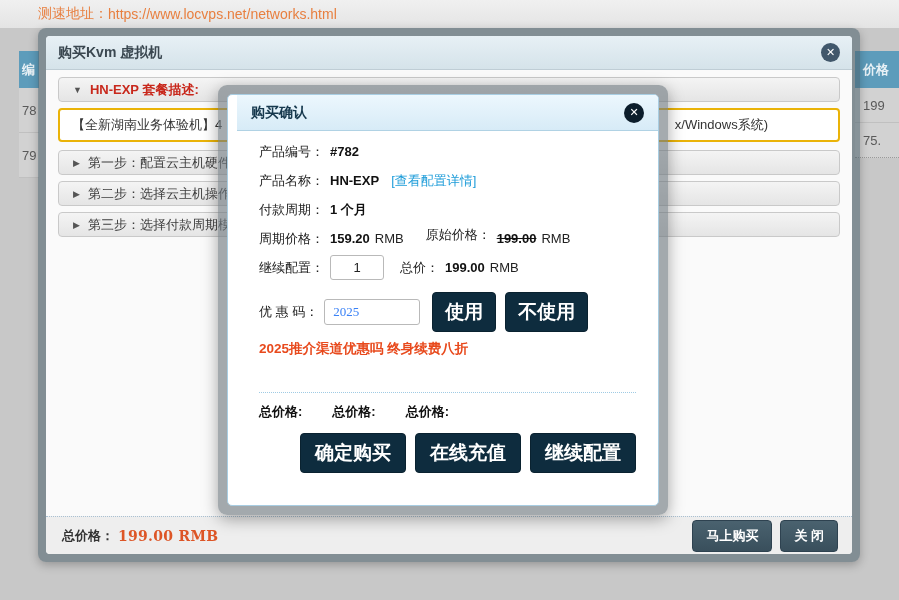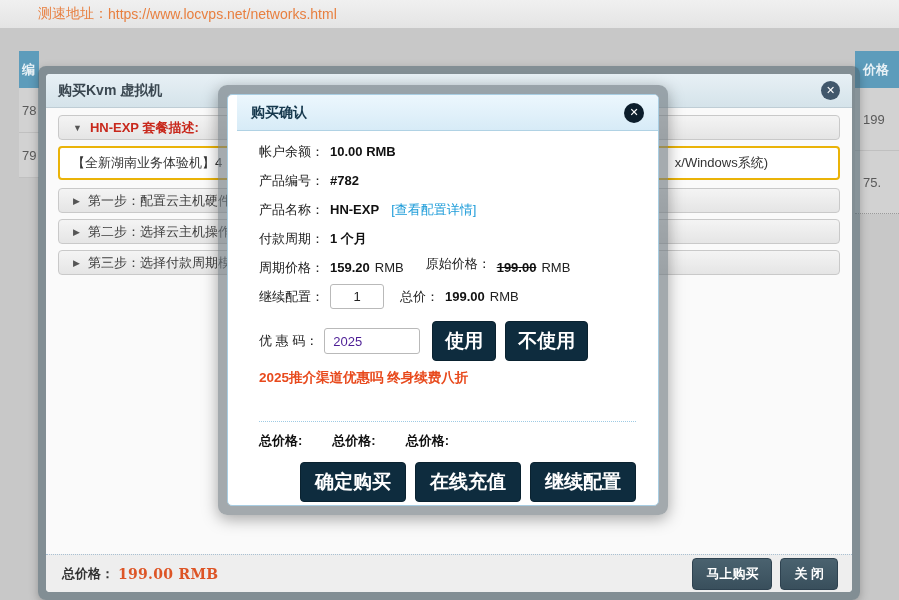--- a/index.html
+++ b/index.html
@@ -25,29 +25,28 @@
   }
   .bg-td {
     background:#d2d2d2; border-bottom:1px solid #c0c0c0;
     display:flex; align-items:center; overflow:hidden; white-space:nowrap; color:#5a5a5a;
   }
   .bg-left  { left:19px; top:51px; width:20px; }
   .bg-left .bg-th { height:37px; padding-left:3px; }
   .bg-left .bg-td { height:45px; padding-left:3px; }
   .bg-right { left:855px; top:51px; width:44px; }
   .bg-right .bg-th { height:37px; padding-left:8px; }
-  .bg-right .bg-td { height:63px; padding-left:8px; }
+  .bg-right .bg-td { height:35px; padding-left:8px; }
   .bg-right .bg-td:last-child { border-bottom:1px dotted #9a9a9a; }
 
   
   .dialog-frame {
     position:absolute; left:38px; top:28px; width:822px; height:534px;
     background:rgba(73,94,106,0.55); border-radius:8px; padding:8px;
     box-shadow:0 3px 10px rgba(0,0,0,0.25);
-    margin-top:38px;
   }
   .dialog-content {
     width:100%; height:100%; background:#f7f7f7; border-radius:4px;
     overflow:hidden; display:flex; flex-direction:column;
   }
   .dialog-header {
     height:34px; flex:0 0 34px; background:linear-gradient(#e7f0f5,#d5e3ea);
     border-bottom:1px solid #bfcdd5; display:flex; align-items:center; padding:0 12px;
   }
   .dialog-title { font-size:14px; font-weight:bold; color:#3a4750; }
@@ -114,21 +113,21 @@
   .unit { margin-left:5px; }
   .link { color:#1d9cd9; margin-left:12px; cursor:pointer; }
   .strike { text-decoration:line-through; font-weight:bold; color:#111; }
   .qty-input {
     width:54px; height:25px; border:1px solid #b9b9b9; border-radius:3px;
     text-align:center; font-size:13px; margin-right:16px; font-family:inherit; color:#222;
   }
   .coupon-row { margin-top:16px; height:28px; display:flex; align-items:center; }
   .coupon-input {
     width:96px; height:26px; border:1px solid #b9b9b9; border-radius:3px;
-    padding-left:8px; font-size:13px; margin-right:12px; font-family:Liberation Sans, sans-serif; color:#4c1d95;
+    padding-left:8px; font-size:13px; margin-right:12px; font-family:Liberation Serif, serif; color:#3b82f6;
   }
   .navy-btn {
     background:#0e2c3e; color:#fff; font-weight:bold; font-size:19px;
     border:1px solid #0a2230; border-radius:4px; padding:6px 12px;
     margin-right:9px; font-family:inherit; cursor:pointer;
   }
   .promo { margin-top:14px; color:#e8491c; font-weight:bold; font-size:13.5px; }
   .m-divider { margin-top:34px; border-top:1px dotted #9fcbe4; }
   .totals-row { margin-top:10px; display:flex; gap:30px; font-weight:bold; color:#111; font-size:13px; }
   .modal-buttons { margin-top:12px; display:flex; justify-content:flex-end; }
@@ -203,24 +202,20 @@
   <div class="modal-frame">
     <div class="modal-content">
 
       <div class="modal-header">
         <span class="modal-title">购买确认</span>
         <span class="close-btn dark">✕</span>
       </div>
 
       <div class="modal-body">
 
-        <div class="m-row">
-          <span class="lbl">帐户余额：</span>
-          <b>10.00 RMB</b>
-        </div>
 
         <div class="m-row">
           <span class="lbl">产品编号：</span>
           <b>#782</b>
         </div>
 
         <div class="m-row">
           <span class="lbl">产品名称：</span>
           <b>HN-EXP</b>
           <a class="link">[查看配置详情]</a>

